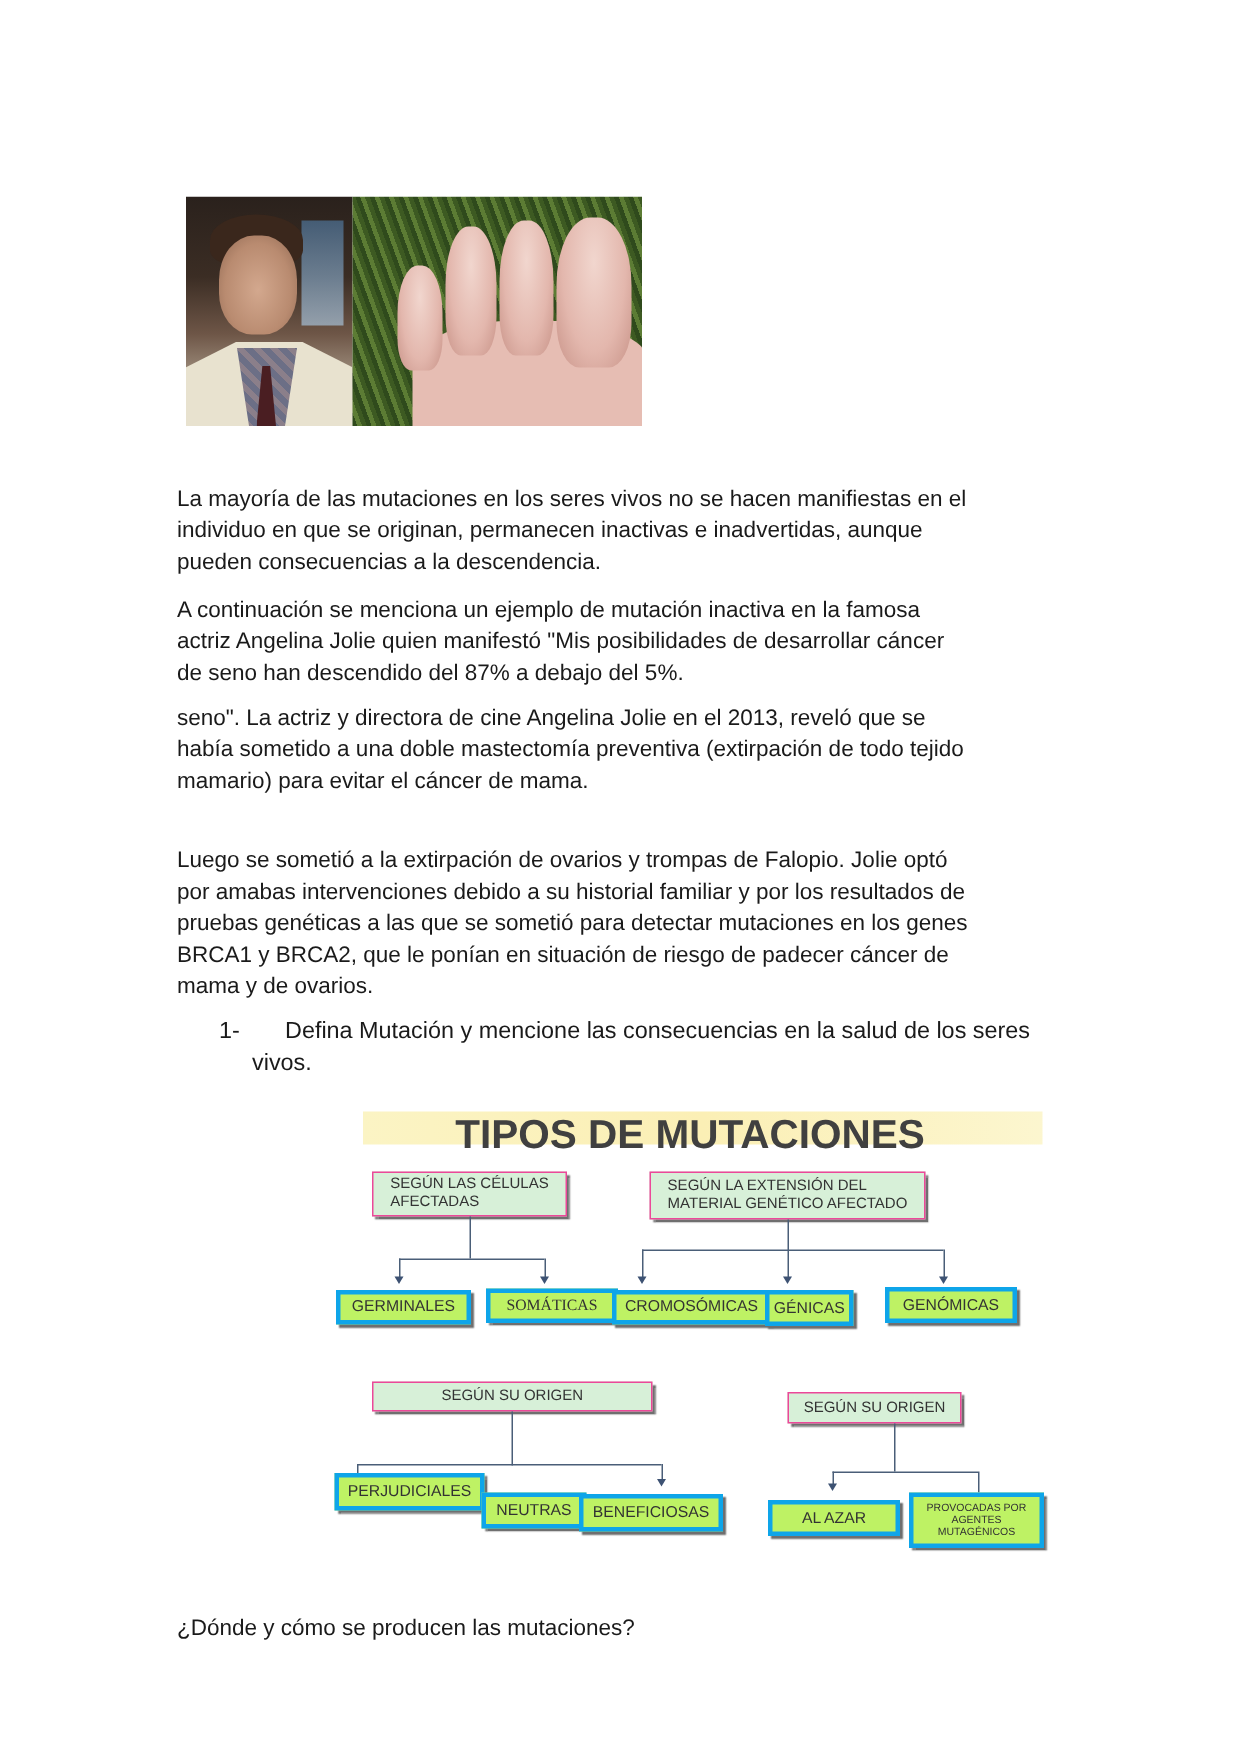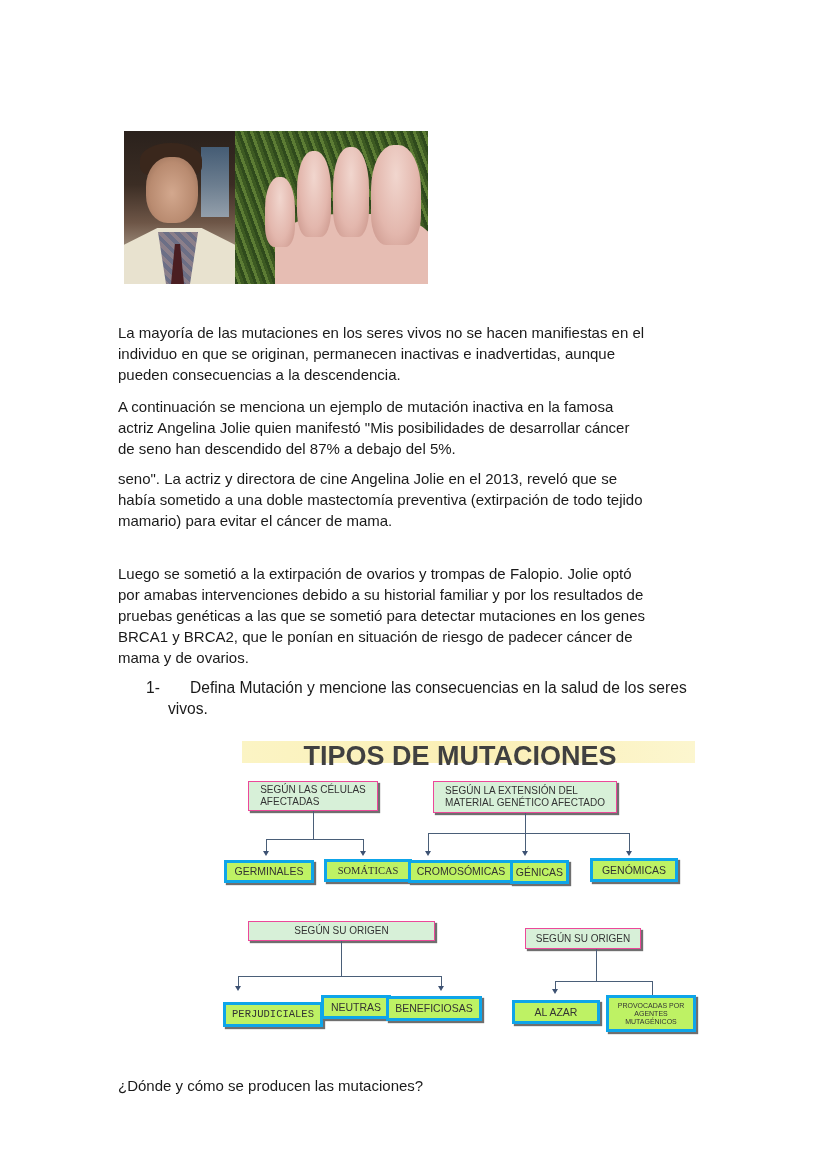--- a/index.html
+++ b/index.html
@@ -125,21 +125,21 @@
 
   <div class="cat" style="left:28px;top:183px;width:185px;height:18px;">
     <span>SEGÚN SU ORIGEN</span>
   </div>
   <div class="vline" style="left:121px;top:203px;height:36px;"></div>
   <div class="hline" style="left:18px;top:238px;width:203px;"></div>
   <div class="vline" style="left:18px;top:238px;height:12px;"></div>
   <div class="vline" style="left:221px;top:238px;height:12px;"></div>
   <div class="arrow" style="left:15px;top:248px;"></div>
   <div class="arrow" style="left:218px;top:248px;"></div>
-  <div class="leaf" style="left:3px;top:264px;width:94px;height:19px;font-family:Liberation Mono, monospace;">PERJUDICIALES</div>
+  <div class="leaf" style="left:3px;top:244px;width:94px;height:19px;">PERJUDICIALES</div>
   <div class="leaf" style="left:101px;top:257px;width:64px;height:18px;">NEUTRAS</div>
   <div class="leaf" style="left:166px;top:258px;width:90px;height:19px;">BENEFICIOSAS</div>
 
   <div class="cat" style="left:305px;top:190px;width:114px;height:19px;">
     <span>SEGÚN SU ORIGEN</span>
   </div>
   <div class="vline" style="left:376px;top:211px;height:32px;"></div>
   <div class="hline" style="left:335px;top:243px;width:97px;"></div>
   <div class="vline" style="left:335px;top:243px;height:10px;"></div>
   <div class="vline" style="left:432px;top:243px;height:14px;"></div>

